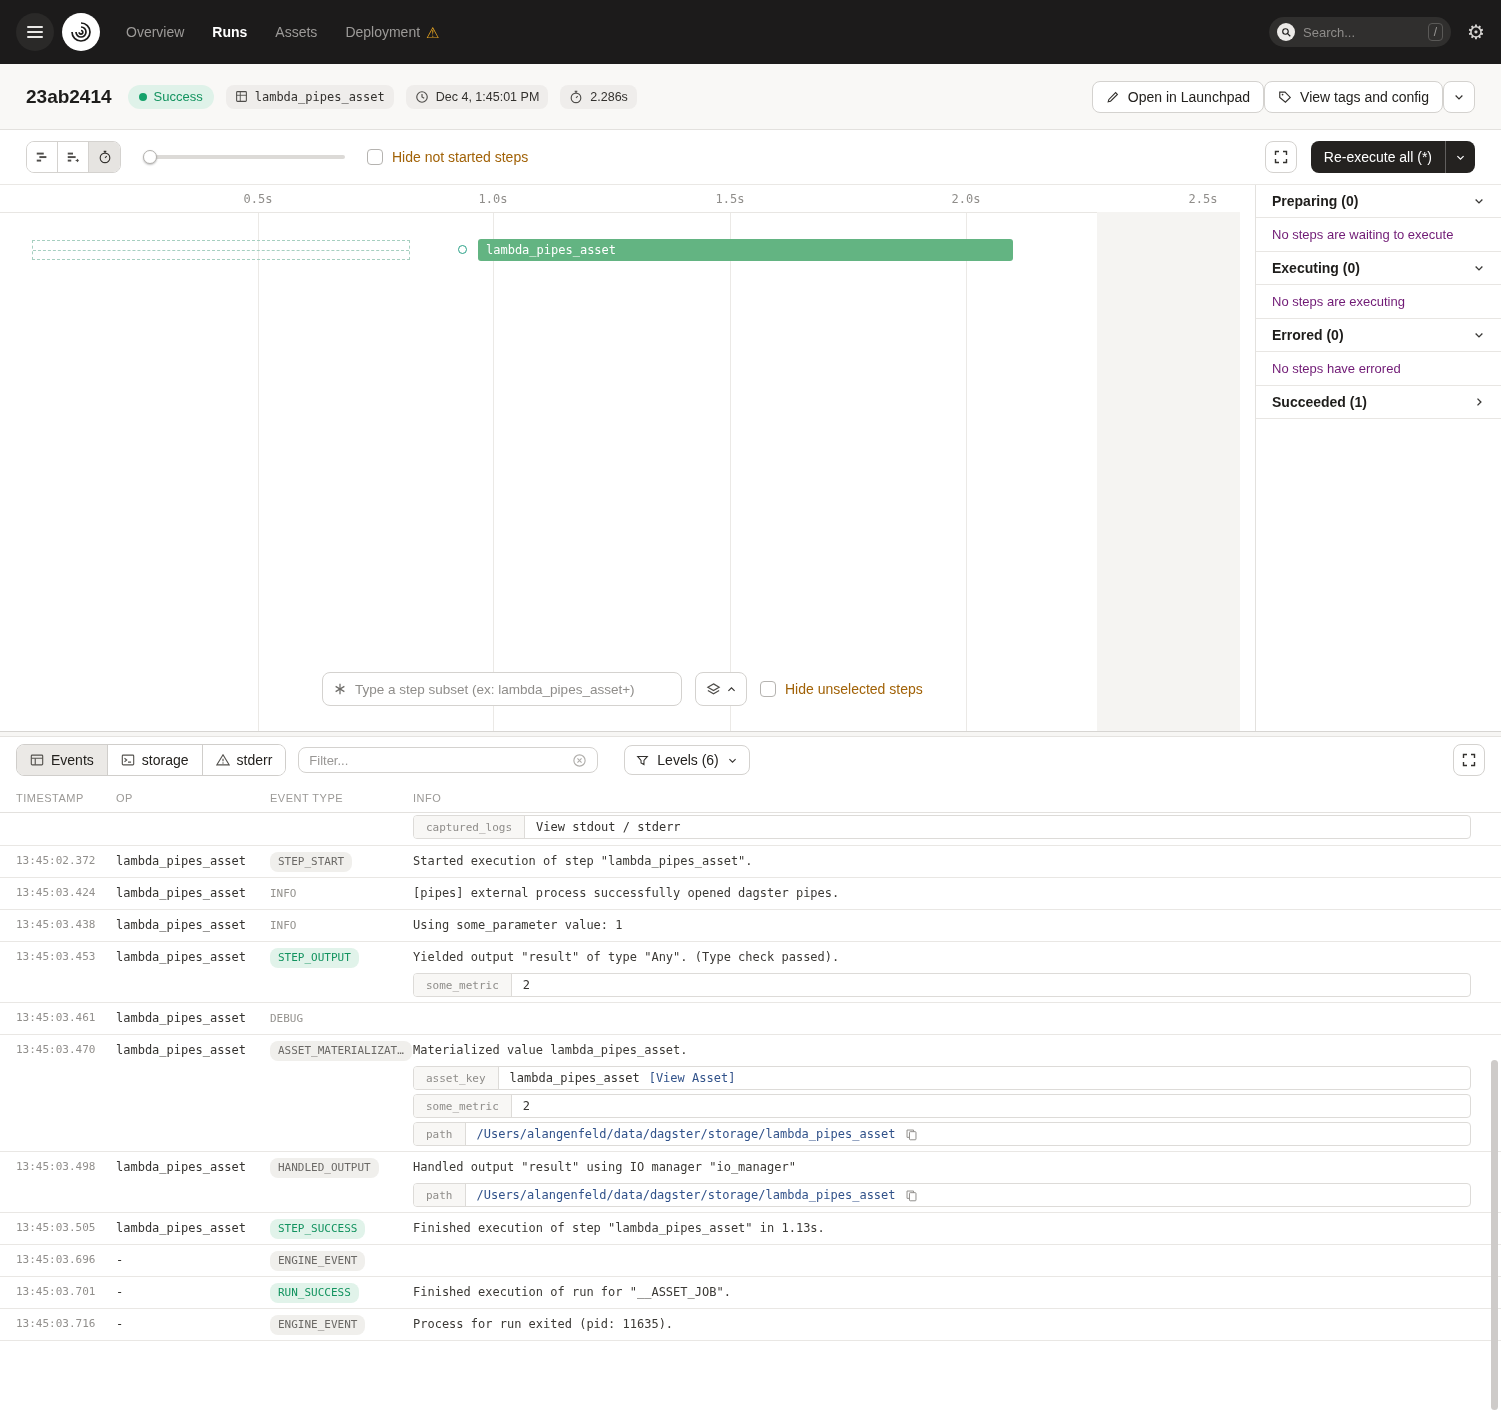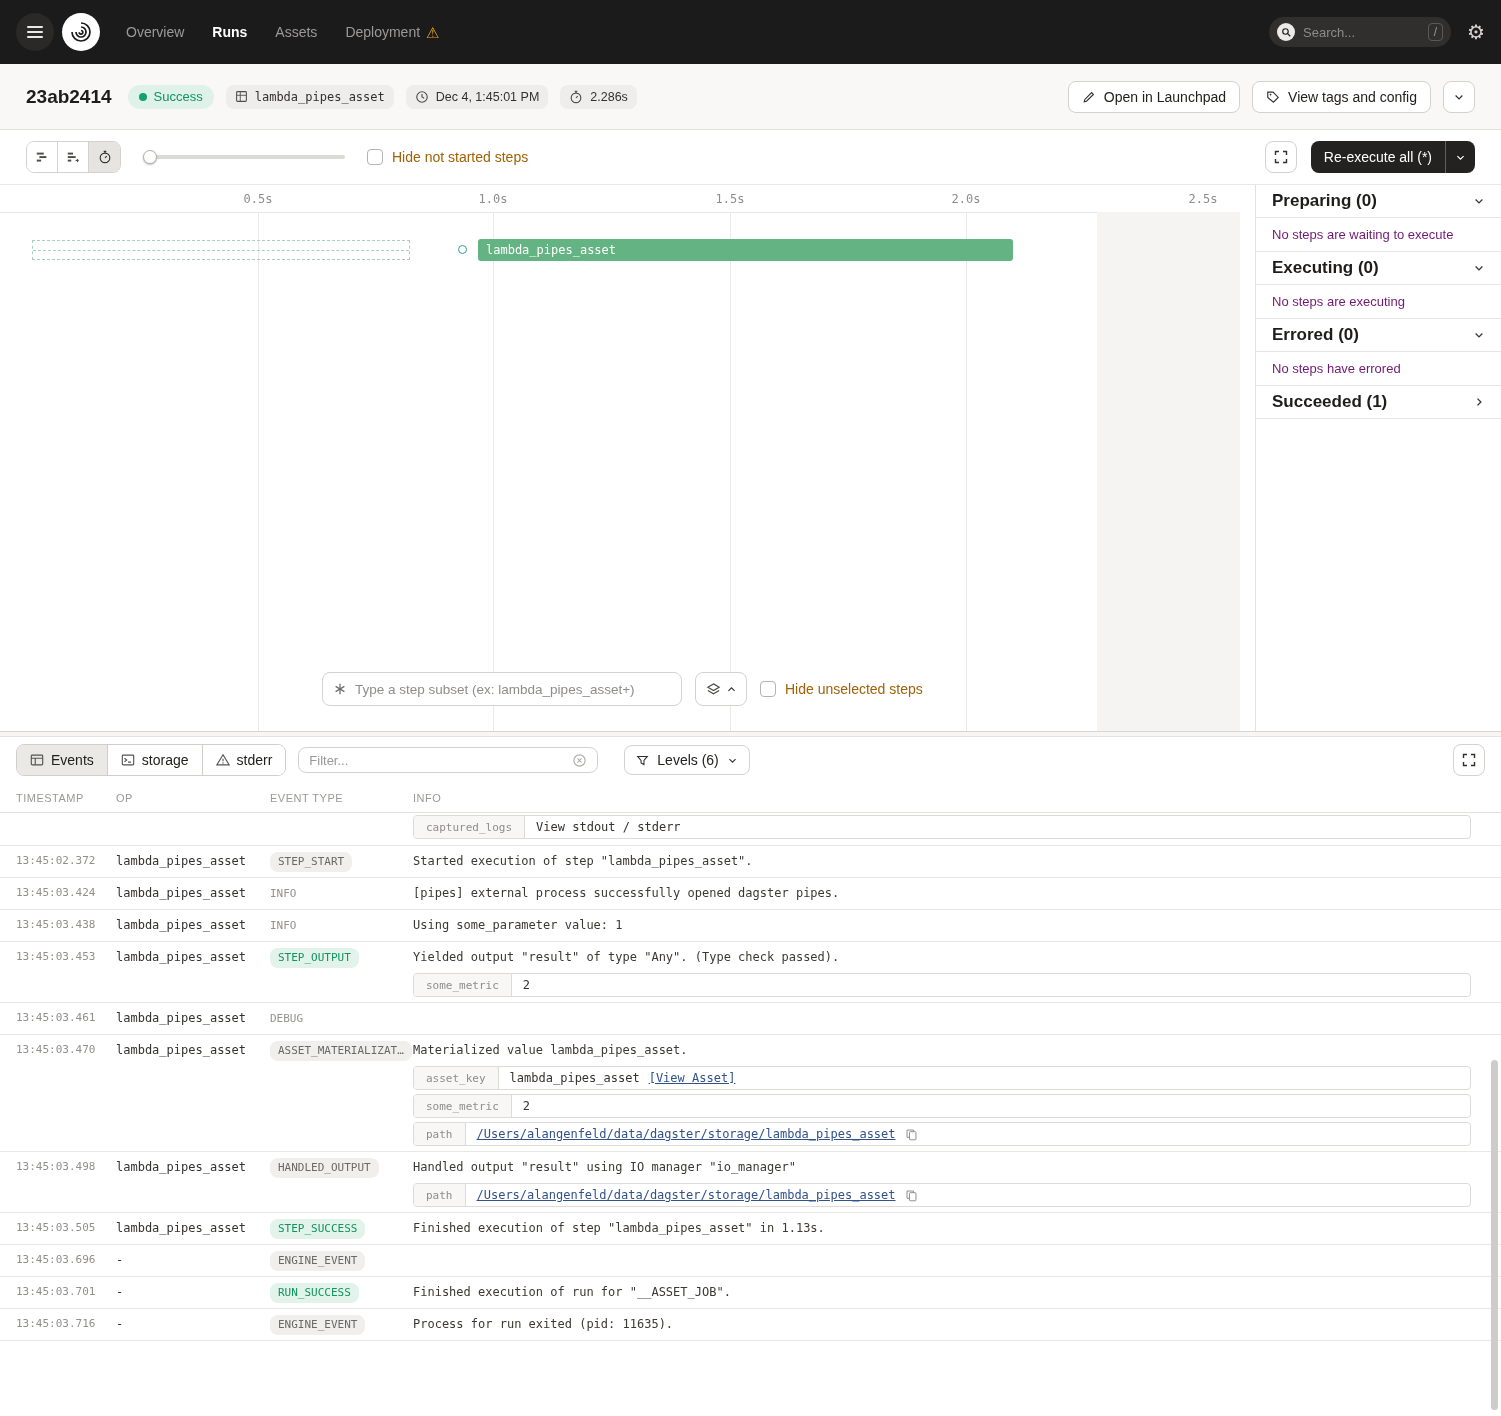--- a/index.html
+++ b/index.html
@@ -26,21 +26,21 @@
   .slash-key{border:1px solid #5a5957;color:#9a9896;border-radius:4px;font-size:12px;padding:0 5px;height:18px;line-height:16px;flex:none}
   .gear{color:#d6d4d2;font-size:20px;line-height:1}
 
   
   .run-header{height:66px;background:#f9f8f6;border-bottom:1px solid #e3e1de;display:flex;align-items:center;padding:0 26px;gap:12px}
   .run-id{font-size:19px;font-weight:700;color:#1e1d1b;margin-right:4px}
   .status-pill{display:inline-flex;align-items:center;gap:7px;background:#dff2e9;color:#12935f;font-size:13px;padding:0 11px;height:24px;border-radius:12px}
   .status-dot{width:8px;height:8px;border-radius:50%;background:#14a26a}
   .chip{display:inline-flex;align-items:center;gap:7px;background:#efedeb;border-radius:8px;height:24px;padding:0 9px;font-size:12.5px;color:#33312e}
   .chip .mono-txt{font-family:"DejaVu Sans Mono",monospace;font-size:12px}
-  .hdr-right{margin-left:auto;display:flex;gap:12px;align-items:flex-start}
+  .hdr-right{margin-left:auto;display:flex;align-items:flex-start}
   .hdr-btn{display:inline-flex;align-items:center;gap:8px;height:32px;padding:0 13px;border:1px solid #d4d2cf;border-radius:8px;background:#fff;font-size:14px;color:#23211e;font-family:"Liberation Sans",sans-serif}
   .hdr-btn.caret-only{padding:0 9px}
 
   
   .gantt-toolbar{height:54px;background:#fff;display:flex;align-items:center;padding:0 26px;gap:22px}
   .segmented{display:flex;border:1px solid #d4d2cf;border-radius:8px;overflow:hidden}
   .seg-btn{width:31px;height:30px;display:flex;align-items:center;justify-content:center;background:#fff;border-right:1px solid #d4d2cf}
   .seg-btn:last-child{border-right:none}
   .seg-btn.selected{background:#e6e4e1}
   .slider{display:flex;align-items:center;width:202px}
@@ -66,21 +66,21 @@
   .dashed-box::after{content:"";position:absolute;left:0;right:0;top:9px;border-top:1px dashed #a6cfc0}
   .step-circle{position:absolute;left:458px;top:60px;width:9px;height:9px;border:1.5px solid #2aa188;border-radius:50%;background:#fff;z-index:2}
   .gantt-bar{position:absolute;left:478px;top:54px;width:535px;height:22px;background:#63b482;border-radius:3px;color:#fff;font-family:"DejaVu Sans Mono",monospace;font-size:12px;line-height:22px;padding-left:8px;z-index:2;white-space:nowrap;overflow:hidden}
   .gantt-bottom{position:absolute;left:322px;bottom:25px;display:flex;align-items:center;gap:13px;z-index:3}
   .subset-input{width:360px;height:34px;border:1px solid #d4d2cf;border-radius:8px;background:#fff;display:flex;align-items:center;padding:0 10px;gap:8px}
   .subset-input input{flex:1;min-width:0;border:none;outline:none;font-size:13.5px;color:#33312e;background:transparent;font-family:"Liberation Sans",sans-serif}
   .subset-input input::placeholder{color:#8f8d8a}
   .layers-btn{width:52px;height:34px;border:1px solid #d4d2cf;border-radius:8px;background:#fff;display:flex;align-items:center;justify-content:center;gap:5px}
 
   .gantt-sidebar{width:246px;border-left:1px solid #e3e1de;background:#fff}
-  .sb-header{height:33px;display:flex;align-items:center;justify-content:space-between;padding:0 16px;font-size:17px;font-weight:700;color:#1e1d1b;border-bottom:1px solid #e8e6e3}
+  .sb-header{height:33px;display:flex;align-items:center;justify-content:space-between;padding:0 16px;font-size:14px;font-weight:700;color:#1e1d1b;border-bottom:1px solid #e8e6e3}
   .sb-body{padding:9px 16px;font-size:13px;color:#701a75;border-bottom:1px solid #e8e6e3}
 
   
   .splitter{height:6px;background:#f7f6f4;border-top:1px solid #d7d5d2;border-bottom:1px solid #e5e3e0}
 
   
   .bottom-panel{height:679px;position:relative;background:#fff}
   .log-toolbar{height:46px;display:flex;align-items:center;padding:0 16px;gap:12px}
   .tab-group{display:flex;border:1px solid #d0cecb;border-radius:8px;overflow:hidden;height:32px}
   .tab{display:flex;align-items:center;gap:7px;padding:0 13px;font-size:14px;background:#fff;border-right:1px solid #d0cecb;color:#23211e}
@@ -109,21 +109,21 @@
   .tag.green{background:#e1f3ea;color:#12935f}
   .type-plain{font-size:11px;color:#95938f;line-height:20px}
   .c-info{padding-left:13px;padding-right:24px;font-size:12px;color:#3b3935}
   .c-info.muted .info-text{color:#a5a29e}
   .info-text{line-height:20px}
   .meta-stack{display:flex;flex-direction:column;gap:4px;margin-top:6px;margin-right:6px}
   .log-row.partial .meta-stack{margin-top:0}
   .meta-box{display:flex;border:1px solid #dddbd8;border-radius:4px;height:24px;align-items:stretch;background:#fff;overflow:hidden}
   .meta-key{background:#f8f7f5;border-right:1px solid #dddbd8;display:flex;align-items:center;padding:0 12px;font-size:11px;color:#8f8d8a;flex:none}
   .meta-val{display:flex;align-items:center;padding:0 11px;font-size:12px;color:#34322f;gap:9px}
-  .link{color:#31528a;text-decoration:underline}
+  .link{color:#31528a;}
   .copy-btn{display:inline-flex;align-items:center}
   .scroll-thumb{position:absolute;right:3px;top:323px;width:7px;height:350px;background:#cecccా9;background:#cecbc9;border-radius:4px}
 </style>
 </head>
 <body>
 
 <header class="topnav" data-interactable="false">
   <div class="hamburger" data-interactable="true">
       <span></span>
       <span></span>

